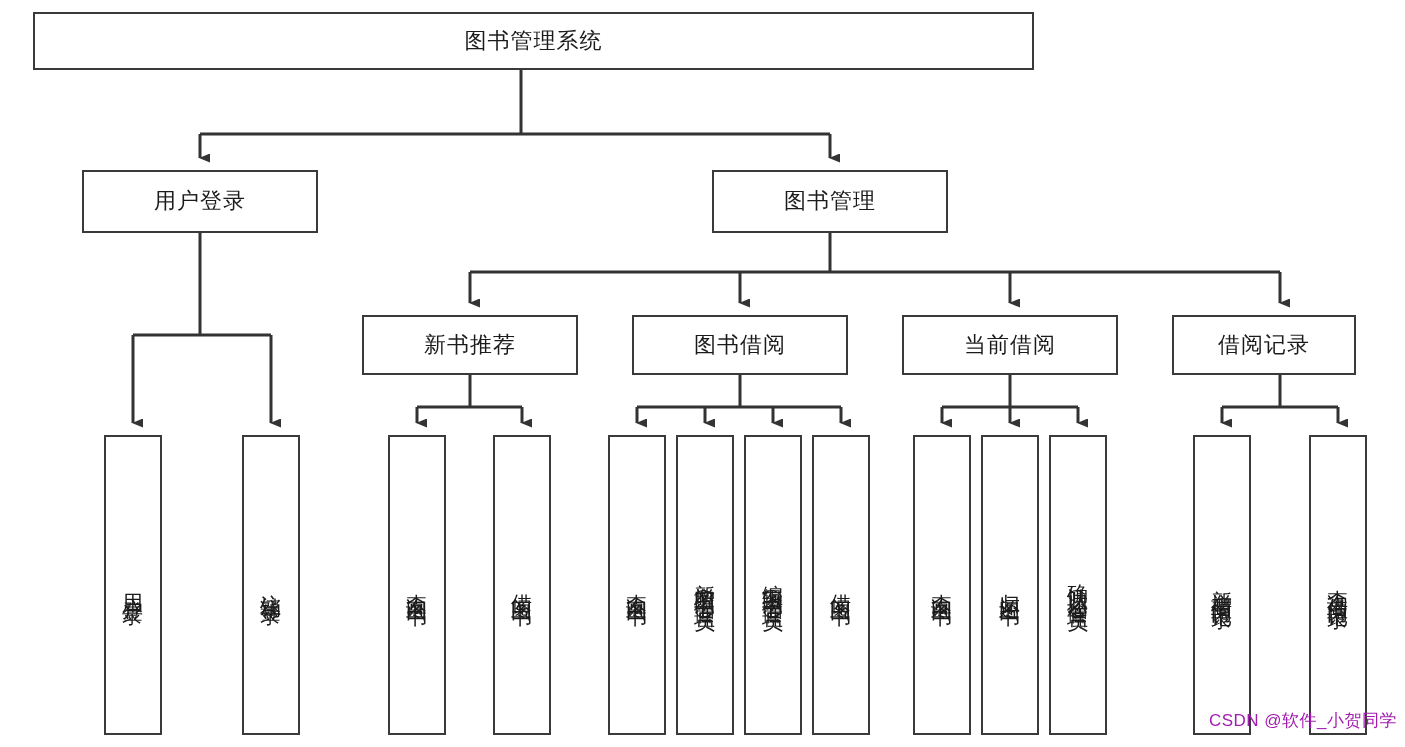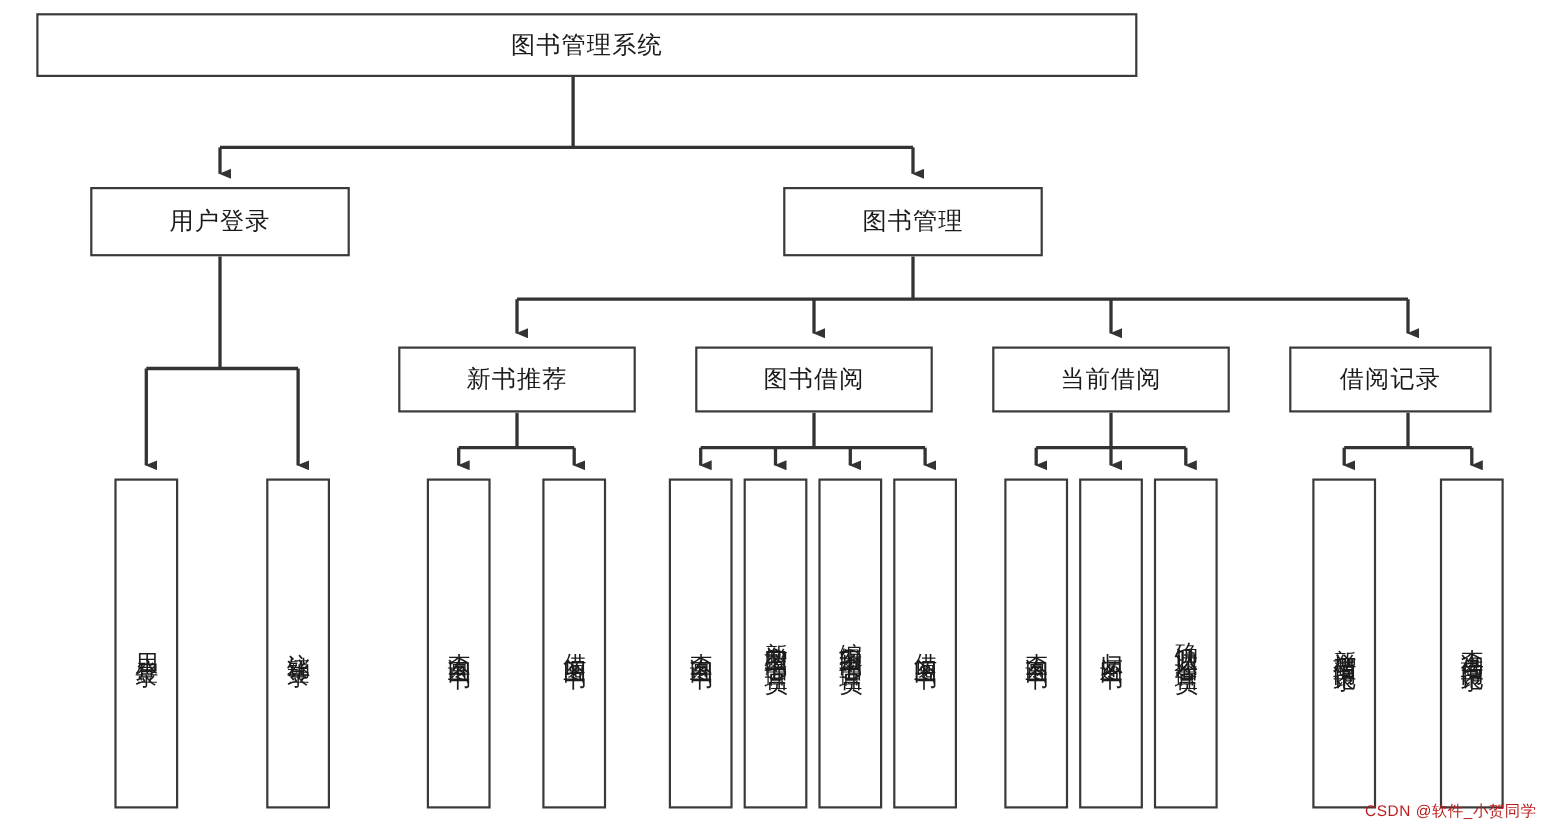--- a/index.html
+++ b/index.html
@@ -51,23 +51,23 @@
     writing-mode: vertical-rl;
     text-orientation: upright;
     white-space: nowrap;
     letter-spacing: 4px;
     font-size: 21px;
     line-height: 1;
   }
   #watermark {
     position: absolute;
     right: 8px;
-    bottom: 0;
-    font-size: 14px;
-    color: #b91c1c;
+    bottom: 15px;
+    font-size: 17px;
+    color: #a21caf;
     letter-spacing: 0.5px;
     white-space: nowrap;
     pointer-events: none;
   }
 </style>
 </head>
 <body>
 
 <div id="diagram-root">
 

